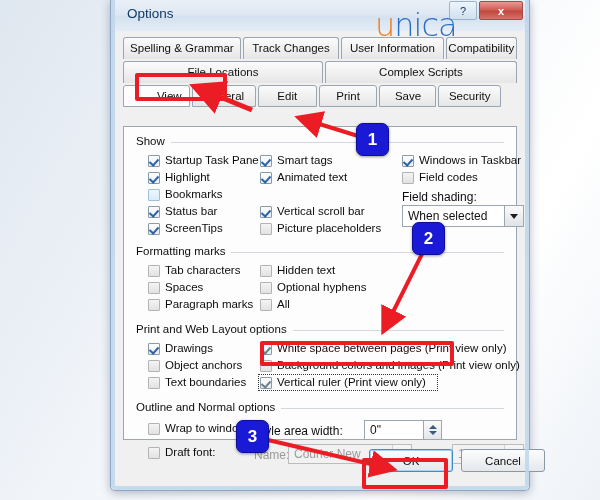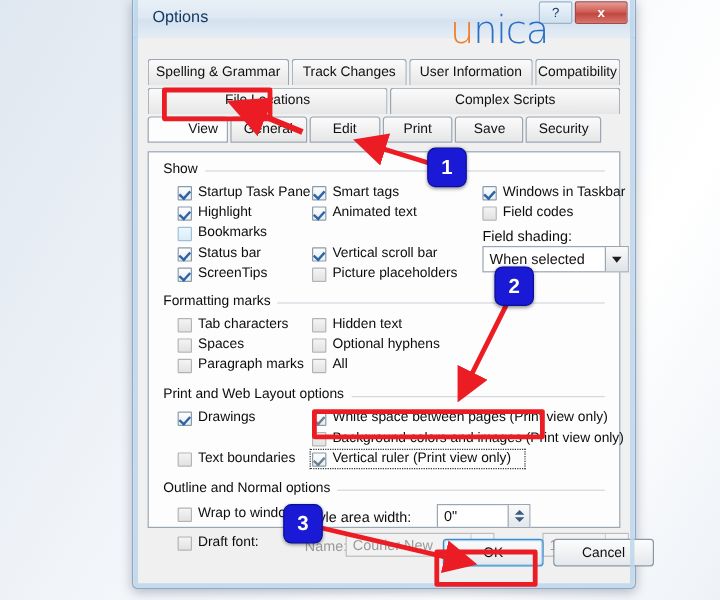--- a/index.html
+++ b/index.html
@@ -39,21 +39,21 @@
   .logo{position:absolute;left:375px;top:6px;font-size:32px;letter-spacing:-1px;
     font-family:"DejaVu Sans",sans-serif;font-weight:300;z-index:40;pointer-events:none;}
   .logo .u{color:#f07d2a;}
   .logo .rest{color:#2b6fc4;}
 
   
   .dlg-body{position:absolute;left:4px;top:31px;right:4px;bottom:4px;background:#f0f0f0;}
 
   
   .tabs{position:absolute;left:8px;top:6px;right:8px;}
-  .tabrow{display:flex;margin-top:12px;}
+  .tabrow{display:flex;}
   .tab{height:22px;line-height:21px;text-align:center;font-size:11.5px;color:#101010;
     border:1px solid #9aa6b2;border-bottom:none;border-radius:3px 3px 0 0;
     background:linear-gradient(180deg,#fbfbfb,#e6e6e6);
     margin-right:2px;box-sizing:border-box;}
   .tabrow.r3 .tab{border-bottom:1px solid #9aa6b2;}
   .tab.active{background:#fdfdfd;border-bottom-color:#fdfdfd;padding-left:26px;}
 
   .tabpanel{position:absolute;left:8px;top:95px;right:8px;bottom:46px;
     border:1px solid #9aa6b2;background:#fdfdfd;}
 
@@ -250,20 +250,24 @@
       </div>
 
       <div class="group" style="left:12px;top:196px;right:12px;height:70px">
         <div class="group-line"></div>
         <div class="group-title">Print and Web Layout options</div>
 
         <div class="cb" style="left:12px;top:19px">
             <span class="box on"></span>
             <span class="lbl">Drawings</span>
           </div>
+        <div class="cb" style="left:12px;top:36px">
+            <span class="box off"></span>
+            <span class="lbl">Object anchors</span>
+          </div>
         <div class="cb" style="left:12px;top:53px">
             <span class="box off"></span>
             <span class="lbl">Text boundaries</span>
           </div>
 
         <div class="cb" style="left:124px;top:19px">
             <span class="box on dim"></span>
             <span class="lbl">White space between pages (Print view only)</span>
           </div>
         <div class="cb" style="left:124px;top:36px">

